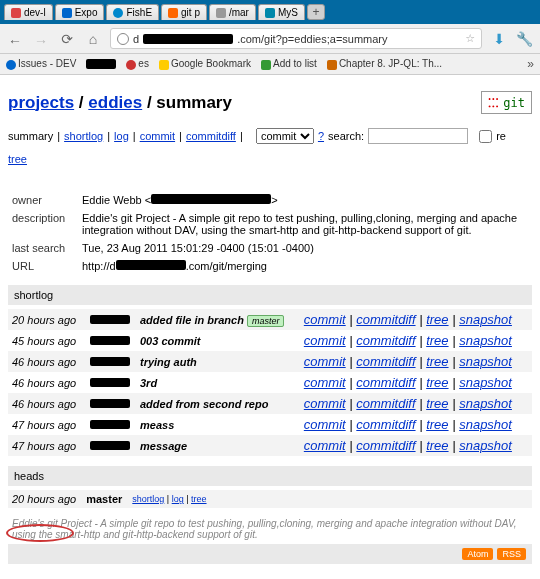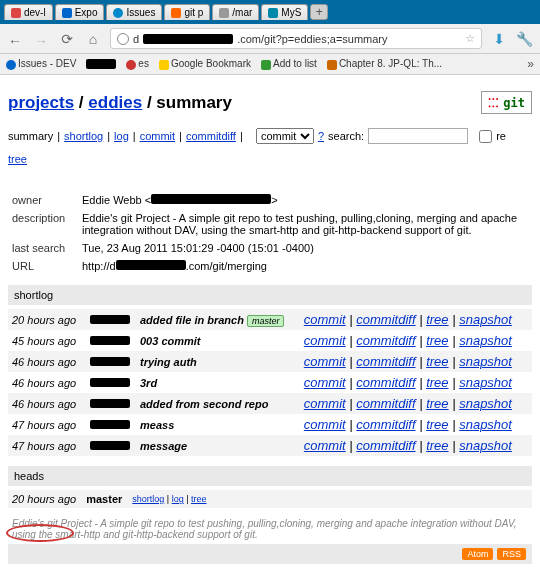--- a/index.html
+++ b/index.html
@@ -14,21 +14,21 @@
 .urlbar .globe { width: 12px; height: 12px; border: 1px solid #888; border-radius: 50%; }
 .redact { background: #000; color: #000; display: inline-block; height: 10px; border-radius: 2px; }
 .bookbar { background: #f0f0f0; border-bottom: 1px solid #ccc; padding: 3px 6px; display: flex; align-items: center; gap: 10px; font-size: 10px; color: #333; }
 .bookbar a { color: #333; text-decoration: none; }
 .bm-icon { width: 10px; height: 10px; display: inline-block; vertical-align: middle; margin-right: 2px; }
 .content { padding: 8px 8px; }
 .breadcrumb { font-size: 17px; font-weight: bold; margin: 8px 0 14px 0; display: flex; align-items: center; justify-content: space-between; }
 .breadcrumb a { color: #0033cc; text-decoration: underline; }
 .git-logo { border: 1px solid #999; padding: 2px 6px; font-size: 12px; font-family: monospace; display: flex; align-items: center; gap: 4px; background: #fff; }
 .git-logo .dots { color: #d00; letter-spacing: 1px; font-weight: bold; }
-.git-logo .g { color: #060; font-weight: bold; }
+.git-logo .g { color: #060; font-weight: normal; }
 .navlinks { font-size: 11px; margin-bottom: 3px; display: flex; align-items: center; gap: 4px; flex-wrap: wrap; padding-bottom: 6px;}
 .navlinks a { color: #0033cc; text-decoration: underline; }
 .navlinks select { font-size: 11px; }
 .navlinks input[type=text] { border: 1px solid #aaa; width: 100px; height: 16px; }
 .sect { background: #e9e9e9; padding: 4px 6px; font-size: 11px; margin: 10px 0 4px 0; }
 .desc-tbl { width: 100%; font-size: 11px; border-collapse: collapse; }
 .desc-tbl td { padding: 3px 4px; vertical-align: top; }
 .desc-tbl td:first-child { width: 70px; color: #333; }
 .shortlog-tbl { width: 100%; font-size: 11px; border-collapse: collapse; }
 .shortlog-tbl tr:nth-child(odd) { background: #f3f3f3; }
@@ -57,21 +57,21 @@
   <div class="tab">
       <span class="tab-icon" style="background:#d44;border-radius:2px"></span>
       <span>dev-l</span>
     </div>
   <div class="tab">
       <span class="tab-icon" style="background:#06c;border-radius:2px"></span>
       <span>Expo</span>
     </div>
   <div class="tab">
       <span class="tab-icon" style="background:#08c;border-radius:50%"></span>
-      <span>Issues</span>
+      <span>FishE</span>
     </div>
   <div class="tab">
       <span class="tab-icon" style="background:#f60;border-radius:2px"></span>
       <span>git p</span>
     </div>
   <div class="tab">
       <span class="tab-icon" style="background:#999;border-radius:2px"></span>
       <span>/mar</span>
     </div>
   <div class="tab">

